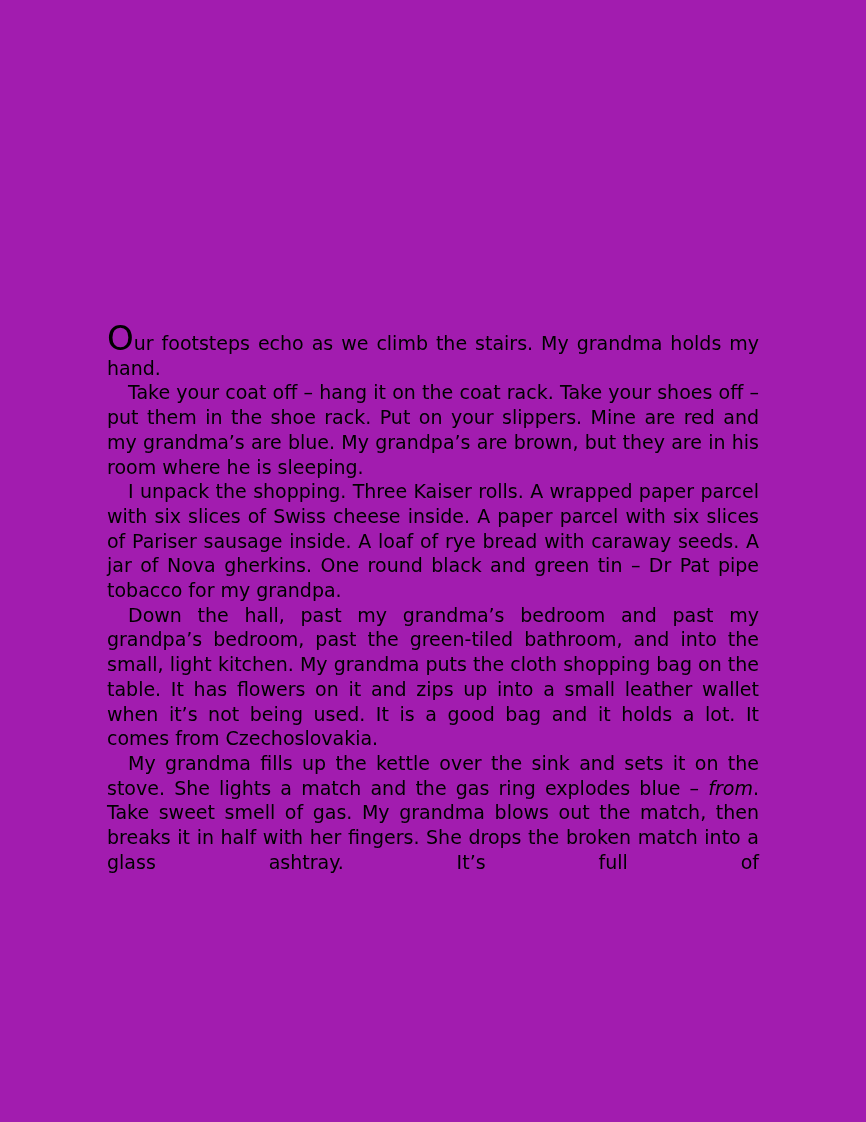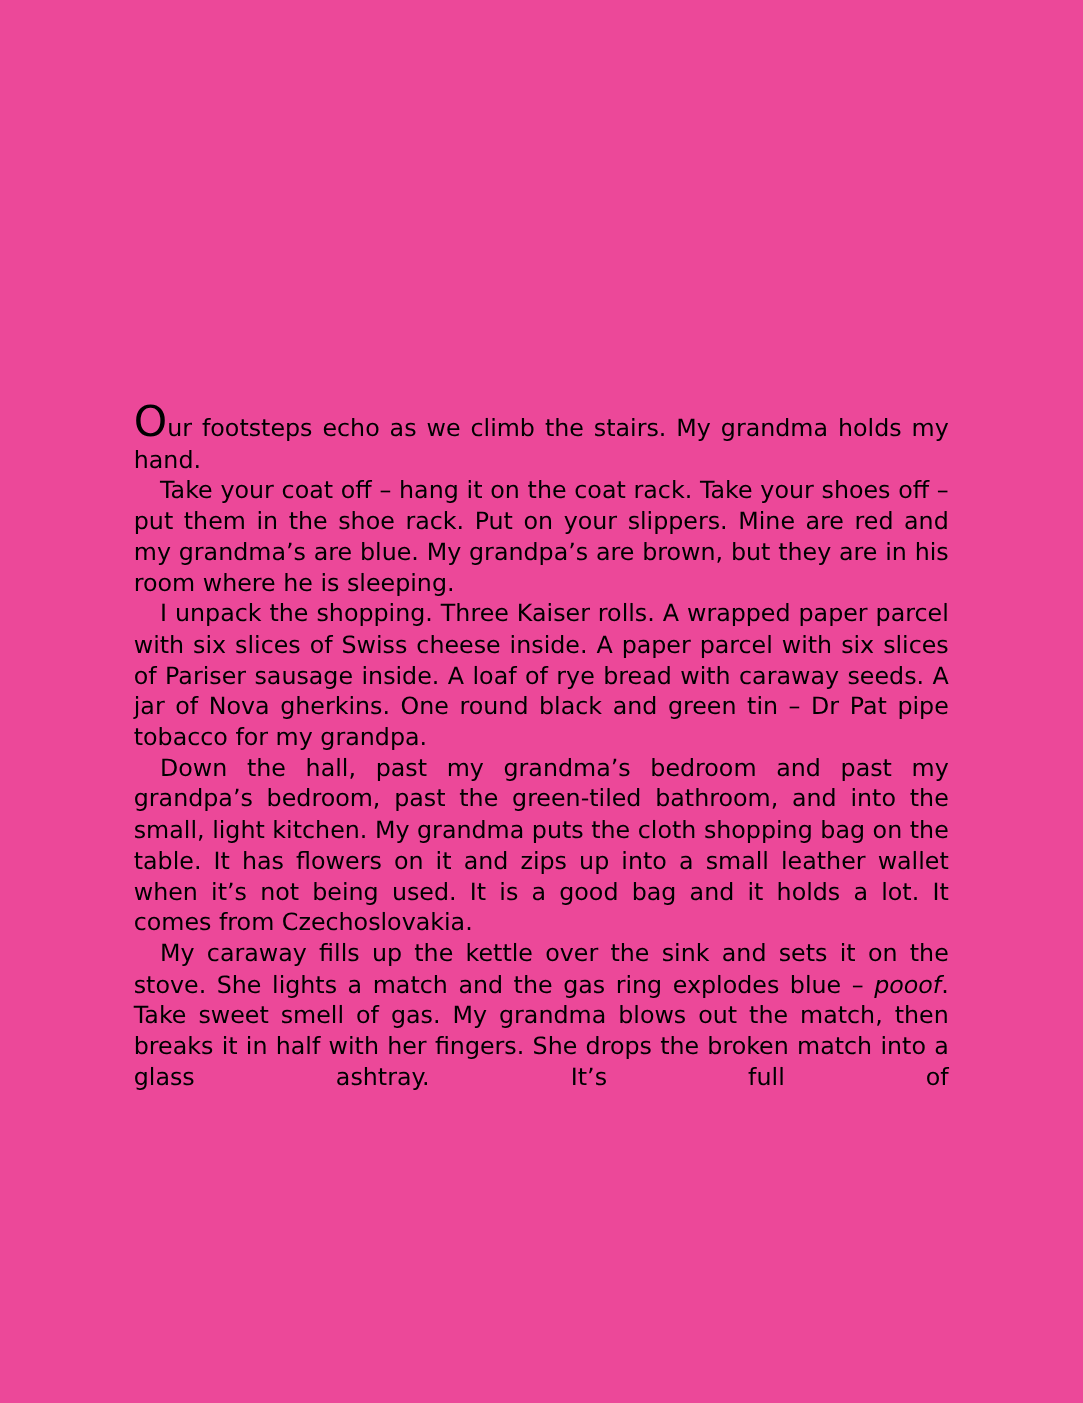--- a/index.html
+++ b/index.html
@@ -4,21 +4,21 @@
 <style>
   html, body {
     margin: 0;
     padding: 0;
     background: #ffffff;
   }
   .book-page {
     position: relative;
     width: 866px;
     height: 1122px;
-    background: #ec4899;
+    background: #a21caf;
     overflow: hidden;
     font-family: "DejaVu Sans", "Liberation Sans", sans-serif;
     color: #000000;
   }
   .text-block {
     position: absolute;
     left: 107px;
     top: 331px;
     width: 652px;
     font-size: 19px;
@@ -47,15 +47,15 @@
 </style>
 </head>
 <body>
 
 <div class="book-page">
   <div class="text-block">
       <p class="para"><span class="initial">O</span><span>ur footsteps echo as we climb the stairs. My grandma holds my hand.</span></p>
       <p class="para indent"><span>Take your coat off – hang it on the coat rack. Take your shoes off – put them in the shoe rack. Put on your slippers. Mine are red and my grandma’s are blue. My grandpa’s are brown, but they are in his room where he is sleeping.</span></p>
       <p class="para indent"><span>I unpack the shopping. Three Kaiser rolls. A wrapped paper parcel with six slices of Swiss cheese inside. A paper parcel with six slices of Pariser sausage inside. A loaf of rye bread with caraway seeds. A jar of Nova gherkins. One round black and green tin – Dr Pat pipe tobacco for my grandpa.</span></p>
       <p class="para indent"><span>Down the hall, past my grandma’s bedroom and past my grandpa’s bedroom, past the green-tiled bathroom, and into the small, light kitchen. My grandma puts the cloth shopping bag on the table. It has flowers on it and zips up into a small leather wallet when it’s not being used. It is a good bag and it holds a lot. It comes from Czechoslovakia.</span></p>
-      <p class="para indent continues"><span>My caraway fills up the kettle over the sink and sets it on the stove. She lights a match and the gas ring explodes blue – </span><i>pooof</i><span>. Take sweet smell of gas. My grandma blows out the match, then breaks it in half with her fingers. She drops the broken match into a glass ashtray. It’s full of</span></p>
+      <p class="para indent continues"><span>My grandma fills up the kettle over the sink and sets it on the stove. She lights a match and the gas ring explodes blue – </span><i>from</i><span>. Take sweet smell of gas. My grandma blows out the match, then breaks it in half with her fingers. She drops the broken match into a glass ashtray. It’s full of</span></p>
     </div>
 </div>
 
 </body></html>

